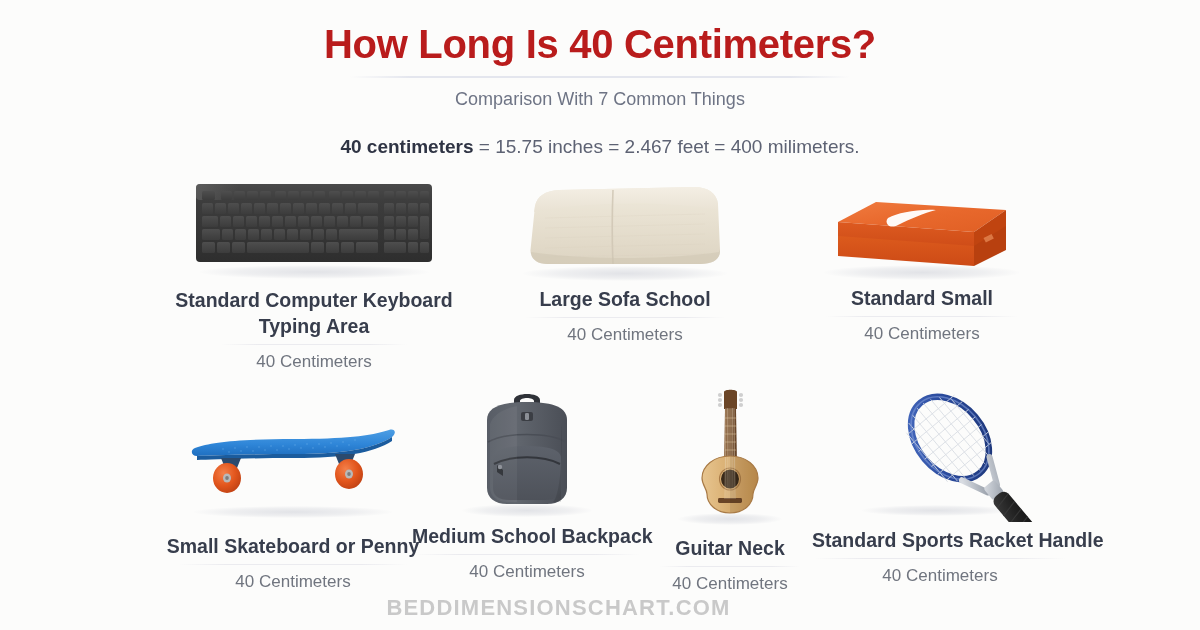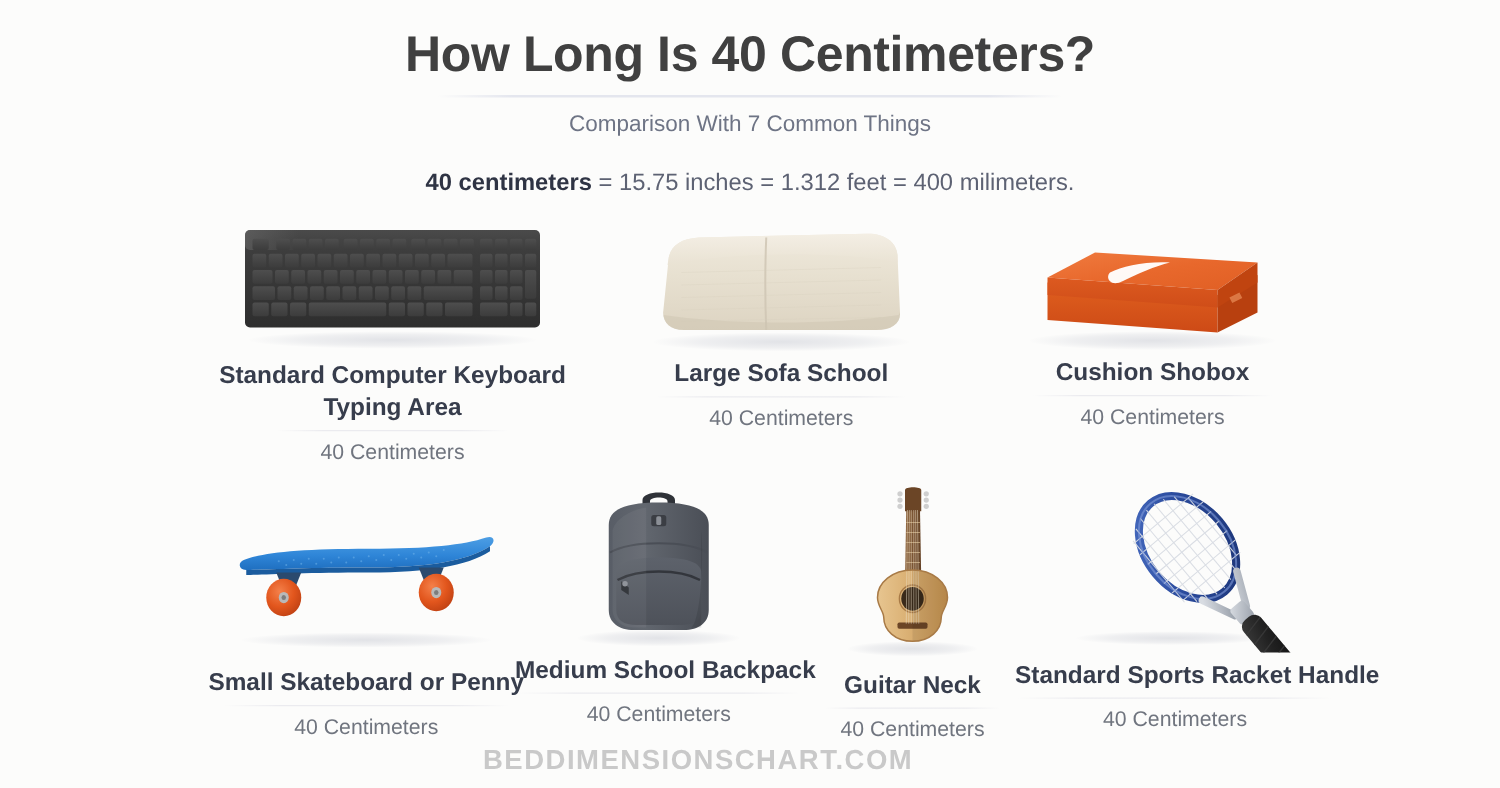--- a/index.html
+++ b/index.html
@@ -8,21 +8,21 @@
     background:#fcfcfb;
     font-family:"Liberation Sans", sans-serif;
     position:relative;
     overflow:hidden;
     -webkit-font-smoothing:antialiased;
   }
 
   
   .header { width:100%; text-align:center; padding-top:22px; }
   .title {
-    font-size:40px; font-weight:bold; color:#404040;
+    font-size:40px; font-weight:bold; color:#b91c1c;
     letter-spacing:-0.3px; line-height:1.1;
   }
   .title-rule {
     width:500px; height:2px; margin:10px auto 0;
     background:linear-gradient(to right,rgba(226,228,236,0),#e4e6ee 12%,#e4e6ee 88%,rgba(226,228,236,0));
   }
   .subtitle {
     font-size:18px; color:#6e7485; margin-top:11px; font-weight:400;
   }
   .conversion {
@@ -63,21 +63,21 @@
   }
 </style>
 </head>
 <body>
 
 <div class="header">
   <div class="title">How Long Is 40 Centimeters?</div>
   <div class="title-rule"></div>
   <div class="subtitle">Comparison With 7 Common Things</div>
   <div class="conversion">
-    <b>40 centimeters</b><span> = 15.75 inches = 1.312 feet = 400 milimeters.</span>
+    <b>40 centimeters</b><span> = 15.75 inches = 2.467 feet = 400 milimeters.</span>
   </div>
 </div>
 
 <div class="grid">
 
   <div class="row" style="height:190px;">
 
     <div class="cell" style="left:160px; top:0; width:308px;">
       <div class="art" style="width:240px;height:100px;">
         <div class="shadow" style="width:230px;height:14px;bottom:-1px;"></div>
@@ -268,21 +268,21 @@
           <path d="M14,42 L150,52 L150,66 L14,56 Z" fill="url(#lidFront)"></path>
 
           <path d="M150,52 L182,30 L182,46 L150,66 Z" fill="#c04410"></path>
 
           <path d="M64,38 C74,33 92,29 112,30 C100,33 86,39 74,45 C70,47 66,47 64,45 C62,43 62,40 64,38 Z" fill="#ffffff" opacity="0.96"></path>
 
           <rect x="160" y="56" width="9" height="5" fill="#e78a55" opacity="0.75" transform="rotate(-27 164 58)"></rect>
         </svg>
       </div>
       <div style="margin-top:8px;">
-        <div class="label">Cushion Shobox</div>
+        <div class="label">Standard Small</div>
         <div class="lbl-rule" style="width:192px;"></div>
         <div class="measure">40 Centimeters</div>
       </div>
     </div>
   </div>
 
   <div class="row" style="height:230px; margin-top:8px;">
 
     <div class="cell" style="left:148px; top:40px; width:290px;">
       <div class="art" style="width:220px;height:100px;">

